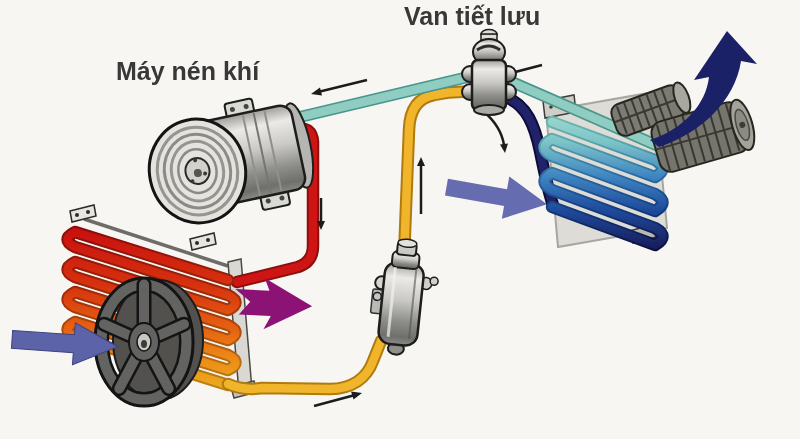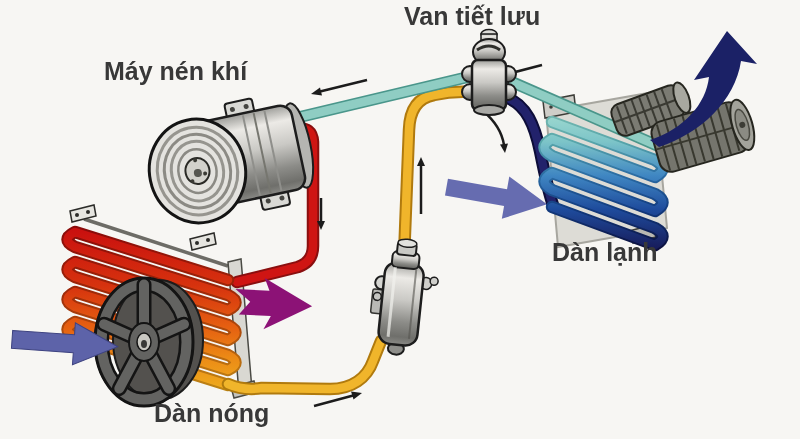--- a/index.html
+++ b/index.html
@@ -6,21 +6,21 @@
   .stage{
     position:relative;width:800px;height:439px;overflow:hidden;
     background:#f7f6f3;font-family:"Liberation Sans",sans-serif;
   }
   .stage svg{position:absolute;left:0;top:0;}
   .lbl{
     position:absolute;font-weight:700;font-size:25px;line-height:1.1;
     color:#383838;white-space:nowrap;letter-spacing:0px;
   }
   #lbl-valve{left:404px;top:3px;}
-  #lbl-compressor{left:104px;top:58px;}
+  #lbl-compressor{left:116px;top:58px;}
   #lbl-evaporator{left:552px;top:239px;}
   #lbl-drier{left:438px;top:286px;}
   #lbl-condenser{left:154px;top:400px;}
 </style>
 </head>
 <body>
 
 <div class="stage">
 
 <svg width="800" height="439" viewBox="0 0 800 439">
@@ -274,16 +274,14 @@
     <ellipse cx="196" cy="163" rx="12" ry="13" fill="#d2d1cb" stroke="#2a2a26" stroke-width="2"></ellipse>
     <circle cx="196" cy="165" r="4" fill="#565650"></circle>
     <circle cx="189" cy="172" r="2" fill="#3a3a34"></circle>
         <circle cx="203" cy="167" r="2" fill="#3a3a34"></circle>
         <circle cx="196" cy="152" r="2" fill="#3a3a34"></circle>
   </g>
 </svg>
 
 <div class="lbl" id="lbl-valve">Van tiết lưu</div>
 <div class="lbl" id="lbl-compressor">Máy nén khí</div>
-<div class="lbl" id="lbl-evaporator">Dàn lạnh</div>
-<div class="lbl" id="lbl-condenser">Dàn nóng</div>
 
 </div>
 
 </body></html>

